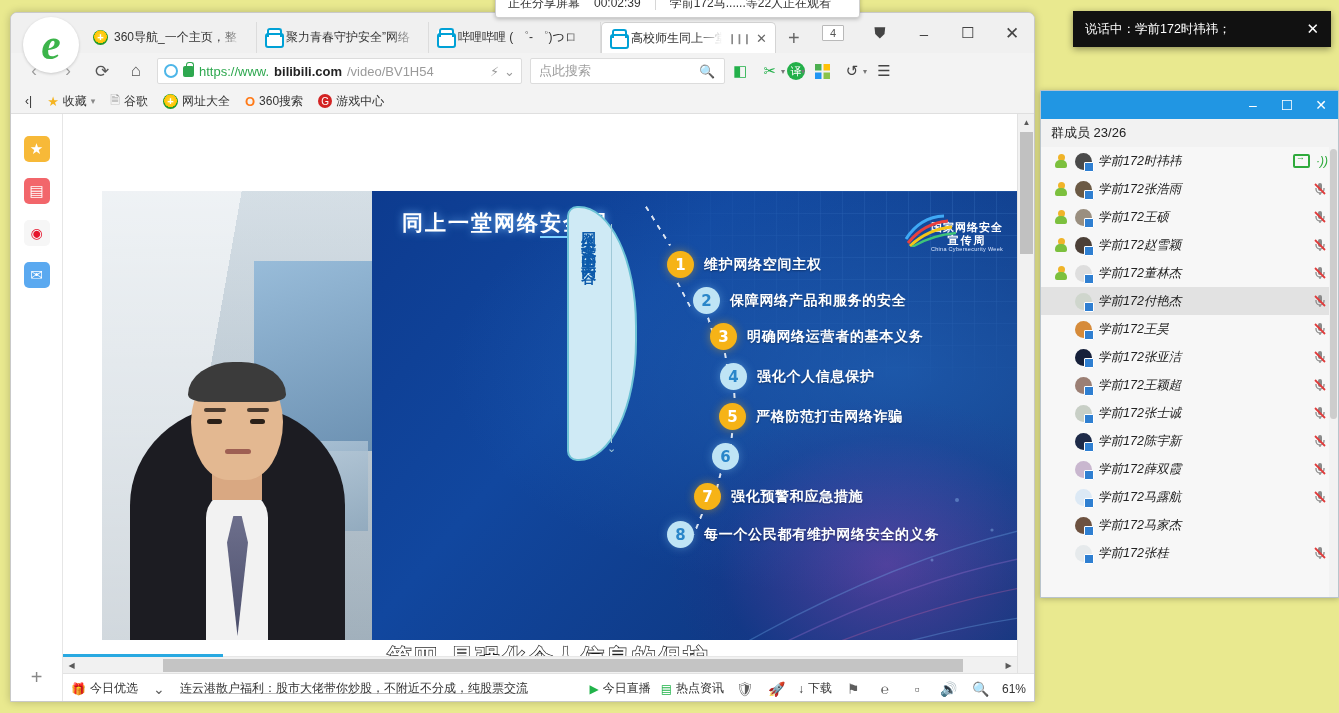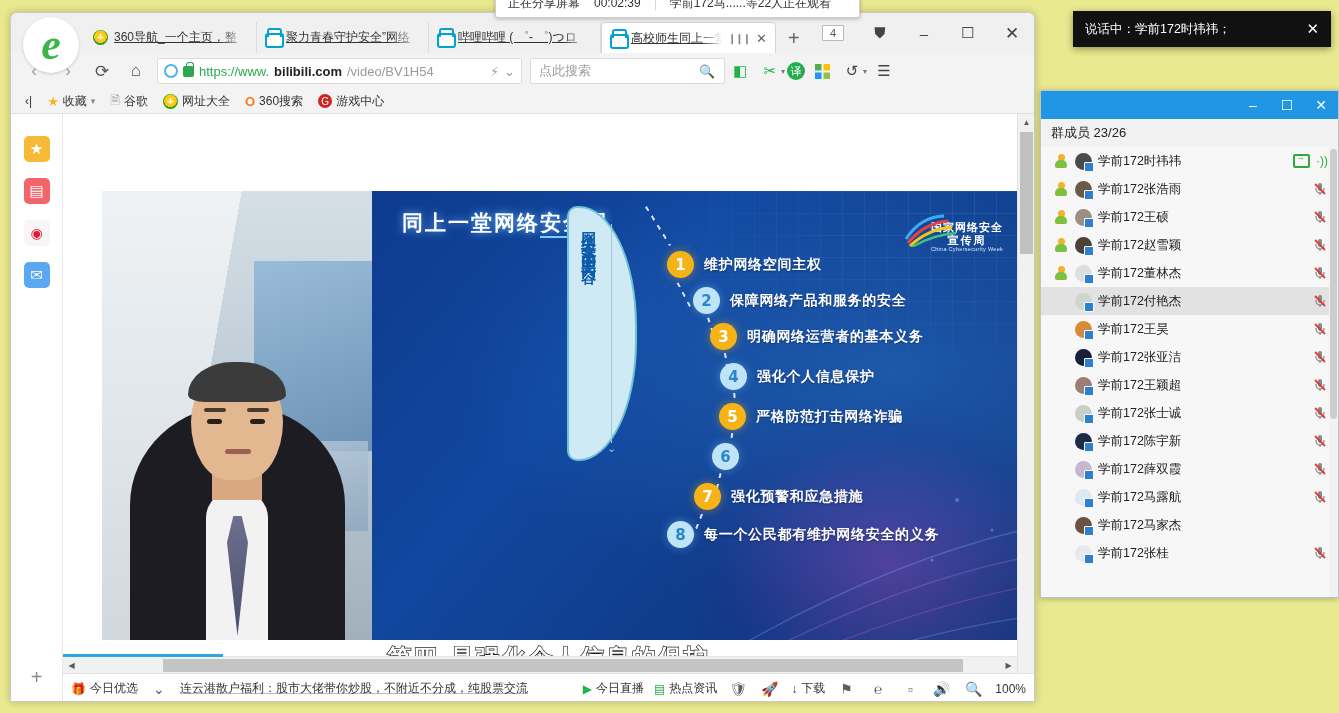--- a/index.html
+++ b/index.html
@@ -53,21 +53,20 @@
   }
   .tab.active {
     background:#fff; border:1px solid #d4d4d4; border-bottom:none;
     border-top-left-radius:5px; border-top-right-radius:5px;
     width:175px;
   }
   .tab .tlabel {
     overflow:hidden; text-overflow:clip; flex:1;
     -webkit-mask-image:linear-gradient(to right,#000 78%,transparent 100%);
             mask-image:linear-gradient(to right,#000 78%,transparent 100%);
-            text-decoration:underline;
   }
   .favicon { width:15px; height:15px; flex:none; border-radius:2px;
              display:inline-block; position:relative; }
   .fav-360 { background:radial-gradient(circle at 50% 45%, #ffd83a 0%, #ffc400 55%, #2ba02b 58%, #17851f 100%);
              border-radius:50%; }
   .fav-360::after { content:"+"; position:absolute; inset:0; color:#fff; font-size:11px;
                     line-height:15px; text-align:center; font-weight:bold; }
   .fav-bili { background:#fff; }
   .fav-bili::before {
     content:""; position:absolute; left:0; top:3px; width:15px; height:11px;
@@ -283,21 +282,21 @@
     position:absolute; right:0; top:90px; width:299px; height:508px;
     background:#f2f2f2; border:1px solid #b9c4cc; display:flex; flex-direction:column; z-index:70;
     box-shadow:0 1px 6px rgba(0,0,0,.25);
   }
   .m-title { height:28px; background:#2196e3; display:flex; align-items:center;
              justify-content:flex-end; gap:0; }
   .m-btn { width:34px; height:28px; display:flex; align-items:center; justify-content:center;
            color:#fff; font-size:14px; }
   .m-head { height:28px; display:flex; align-items:center; padding:0 10px;
             font-size:13px; color:#222; background:#f2f2f2; }
-  .m-list { flex:1; overflow:hidden; position:relative; background:#f7f7f7; }
+  .m-list { flex:1; overflow:hidden; position:relative; background:#f7f7f7;font-style:italic; }
   .m-row { height:28px; display:flex; align-items:center; padding:0 10px 0 12px;
            gap:6px; font-size:12.5px; color:#222; }
   .m-row.sel { background:#e2e2e2; }
   .m-pre { width:16px; height:16px; flex:none; position:relative; }
   .pre-body { position:absolute; left:2px; bottom:1px; width:12px; height:8px;
               background:#7cc03e; border-radius:5px 5px 2px 2px; }
   .pre-head { position:absolute; left:4.5px; top:1px; width:7px; height:7px;
               background:#f0b429; border-radius:50%; }
   .m-av { width:17px; height:17px; border-radius:50%; flex:none; position:relative;
           background:#6e6e6e; overflow:visible; }
@@ -580,21 +579,21 @@
         <span class="sb-ic">🚀</span>
         <span class="sb-item">
           <span>↓</span>
           <span>下载</span>
         </span>
         <span class="sb-ic">⚑</span>
         <span class="sb-ic">℮</span>
         <span class="sb-ic">▫</span>
         <span class="sb-ic">🔊</span>
         <span class="sb-ic">🔍</span>
-        <span>100%</span>
+        <span>61%</span>
       </div>
     </div>
   </div>
 </div>
 
 <div id="toast">
   <span>说话中：学前172时祎祎；</span>
   <span class="x">✕</span>
 </div>
 

